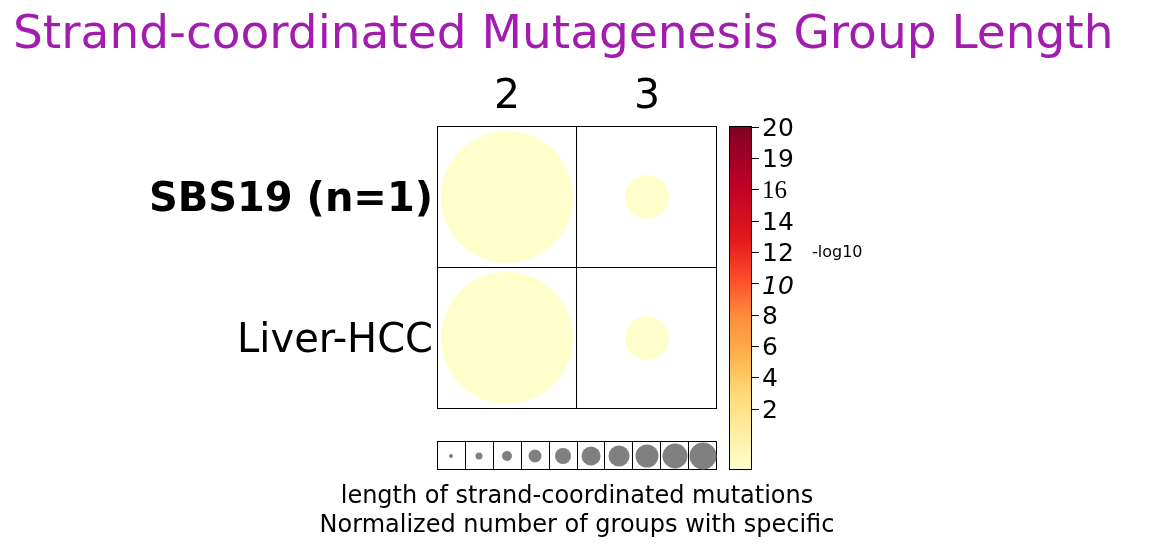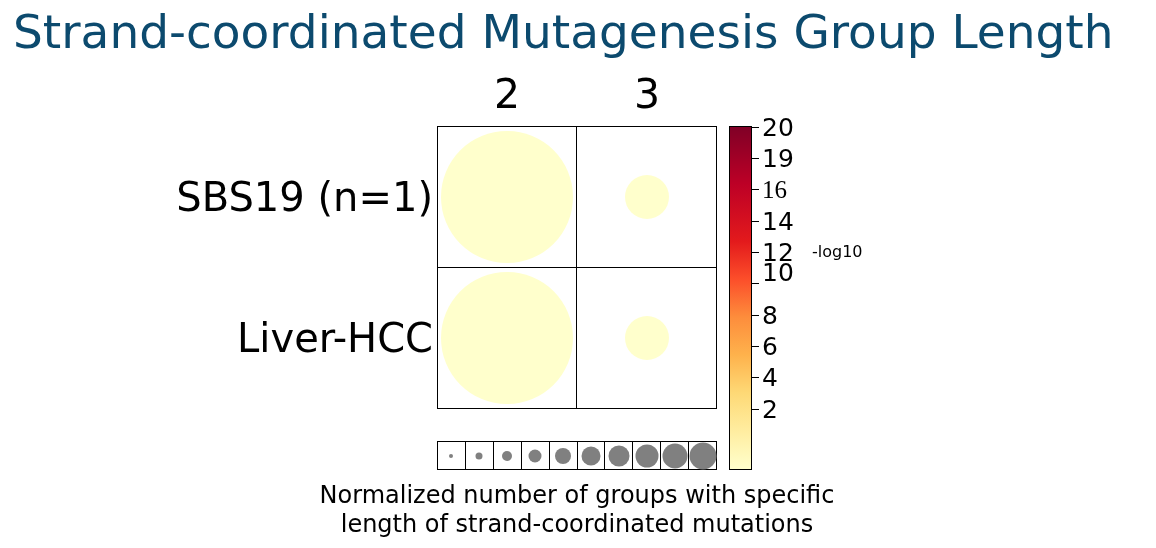--- a/index.html
+++ b/index.html
@@ -18,21 +18,21 @@
   .abs { position: absolute; }
 
   
   #chart-title {
     left: 13px;
     top: 3px;
     width: 1130px;
     font-size: 47px;
     line-height: 58px;
     white-space: nowrap;
-    color: #0c4a6e;
+    color: #a21caf;
   }
 
   
   .col-label {
     top: 70px;
     width: 140px;
     text-align: center;
     font-size: 41px;
     line-height: 48px;
   }
@@ -161,21 +161,21 @@
   }
 </style>
 </head>
 <body>
 
 <div class="abs" id="chart-title">Strand-coordinated Mutagenesis Group Length</div>
 
 <div class="abs col-label" style="left:437px;">2</div>
 <div class="abs col-label" style="left:577px;">3</div>
 
-<div class="abs row-label" style="top:177px;">SBS19 (n=1)</div>
+<div class="abs row-label" style="top:177px;font-weight:bold;">SBS19 (n=1)</div>
 <div class="abs row-label" style="top:318px;">Liver-HCC</div>
 
 <div class="abs" id="dotplot-grid">
   <div class="grid-cell">
     <span class="bubble" style="width: 132px; height: 132px; background: rgb(255, 255, 204);"></span>
   </div>
   <div class="grid-cell last-col">
     <span class="bubble" style="width: 44px; height: 44px; background: rgb(255, 255, 204);"></span>
   </div>
   <div class="grid-cell last-row">
@@ -193,21 +193,21 @@
       <div class="cbar-ticklabel" style="top: 0.5px;">20</div>
       <div class="cbar-tick" style="top: 31.8333px;"></div>
       <div class="cbar-ticklabel" style="top: 31.8333px;">19</div>
       <div class="cbar-tick" style="top: 63.1667px;"></div>
       <div class="cbar-ticklabel" style="top: 63.1667px; font-family: Liberation Serif, serif;">16</div>
       <div class="cbar-tick" style="top: 94.5px;"></div>
       <div class="cbar-ticklabel" style="top: 94.5px; text-align: center;">14</div>
       <div class="cbar-tick" style="top: 125.833px;"></div>
       <div class="cbar-ticklabel" style="top: 125.833px;">12</div>
       <div class="cbar-tick" style="top: 157.167px;"></div>
-      <div class="cbar-ticklabel" style="top: 146px;">10</div>
+      <div class="cbar-ticklabel" style="top: 159px; font-style: italic;">10</div>
       <div class="cbar-tick" style="top: 188.5px;"></div>
       <div class="cbar-ticklabel" style="top: 188.5px;">8</div>
       <div class="cbar-tick" style="top: 219.833px;"></div>
       <div class="cbar-ticklabel" style="top: 219.833px;">6</div>
       <div class="cbar-tick" style="top: 251.167px;"></div>
       <div class="cbar-ticklabel" style="top: 251.167px;">4</div>
       <div class="cbar-tick" style="top: 282.5px;"></div>
       <div class="cbar-ticklabel" style="top: 282.5px;">2</div>
     </div>
 </div>
@@ -243,15 +243,15 @@
     </div>
     <div class="size-legend-cell">
       <span class="size-dot" style="width: 25px; height: 25px; background: rgb(128, 128, 128);"></span>
     </div>
     <div class="size-legend-cell">
       <span class="size-dot" style="width: 27px; height: 27px; background: rgb(128, 128, 128);"></span>
     </div>
   </div>
 
 <div class="abs" id="size-legend-caption">
+  <div>length of strand-coordinated mutations</div>
   <div>Normalized number of groups with specific</div>
-  <div>length of strand-coordinated mutations</div>
 </div>
 
 </body></html>

